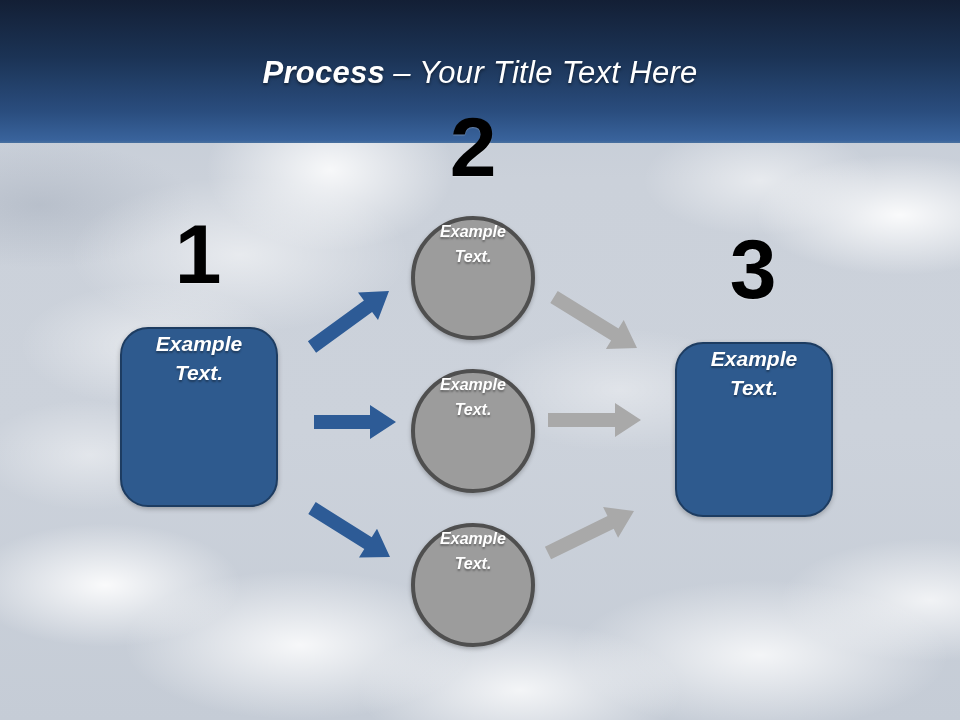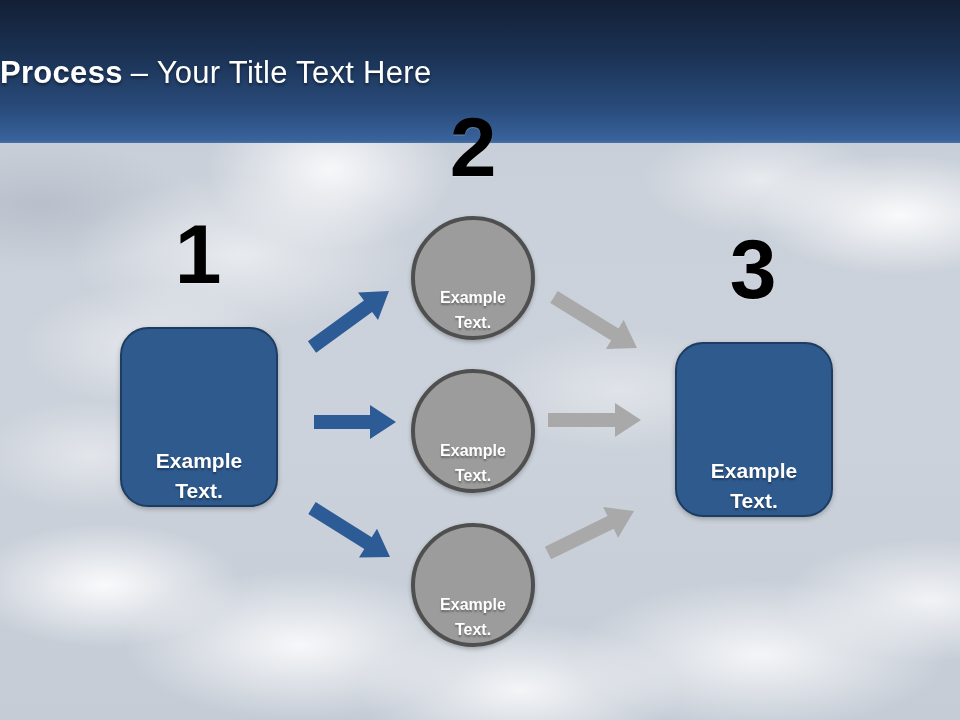--- a/index.html
+++ b/index.html
@@ -39,24 +39,25 @@
     opacity: 0.8;
   }
 
   
   .header {
     position: absolute; left: 0; top: 0; width: 960px; height: 143px;
     background: linear-gradient(180deg, #131f35 0%, #1b3355 40%, #2a4d7e 78%, #39639c 98%, #49719f 100%);
   }
   .title {
     position: absolute; left: 0; top: 55px; width: 100%;
-    text-align: left; color: #ffffff; font-size: 31px; font-weight: 400;
+    text-align: center; color: #ffffff; font-size: 31px; font-weight: 400;
     letter-spacing: 0.3px;
     text-shadow: 0 2px 3px rgba(0,0,0,0.45);
     white-space: nowrap;
+    font-style: italic;
   }
   .title .title-bold { font-weight: 700; }
   .title .title-rest { margin-left: 8px; }
 
   
   .step-number {
     position: absolute; color: #000;
     font-size: 84px; font-weight: 800; line-height: 1;
     transform: translateX(-50%);
     text-shadow: 0 1px 1px rgba(255,255,255,0.25);
@@ -65,22 +66,22 @@
   .n2 { left: 473px; top: 105px; }
   .n3 { left: 753px; top: 227px; }
 
   
   .arrows { position: absolute; inset: 0; width: 960px; height: 720px; }
   .arrow-blue { fill: #2d5b96; }
   .arrow-gray { fill: #a9a9a9; }
 
   
   .node {
-    position: absolute; display: flex; align-items: flex-end; justify-content: center;
-    text-align: center; color: #ffffff; font-weight: 700; 
+    position: absolute; display: flex; align-items: flex-start; justify-content: center;
+    text-align: center; color: #ffffff; font-weight: 700; font-style: italic;
     text-shadow: 0 2px 2px rgba(0,0,0,0.35);
   }
   .node .node-label { display: block; }
   .box {
     width: 158px; height: 180px;
     background: #2e5a8e;
     border: 2px solid #1d3c61;
     border-radius: 28px;
     font-size: 21px; line-height: 1.4;
     box-shadow: 0 2px 5px rgba(0,0,0,0.25);

